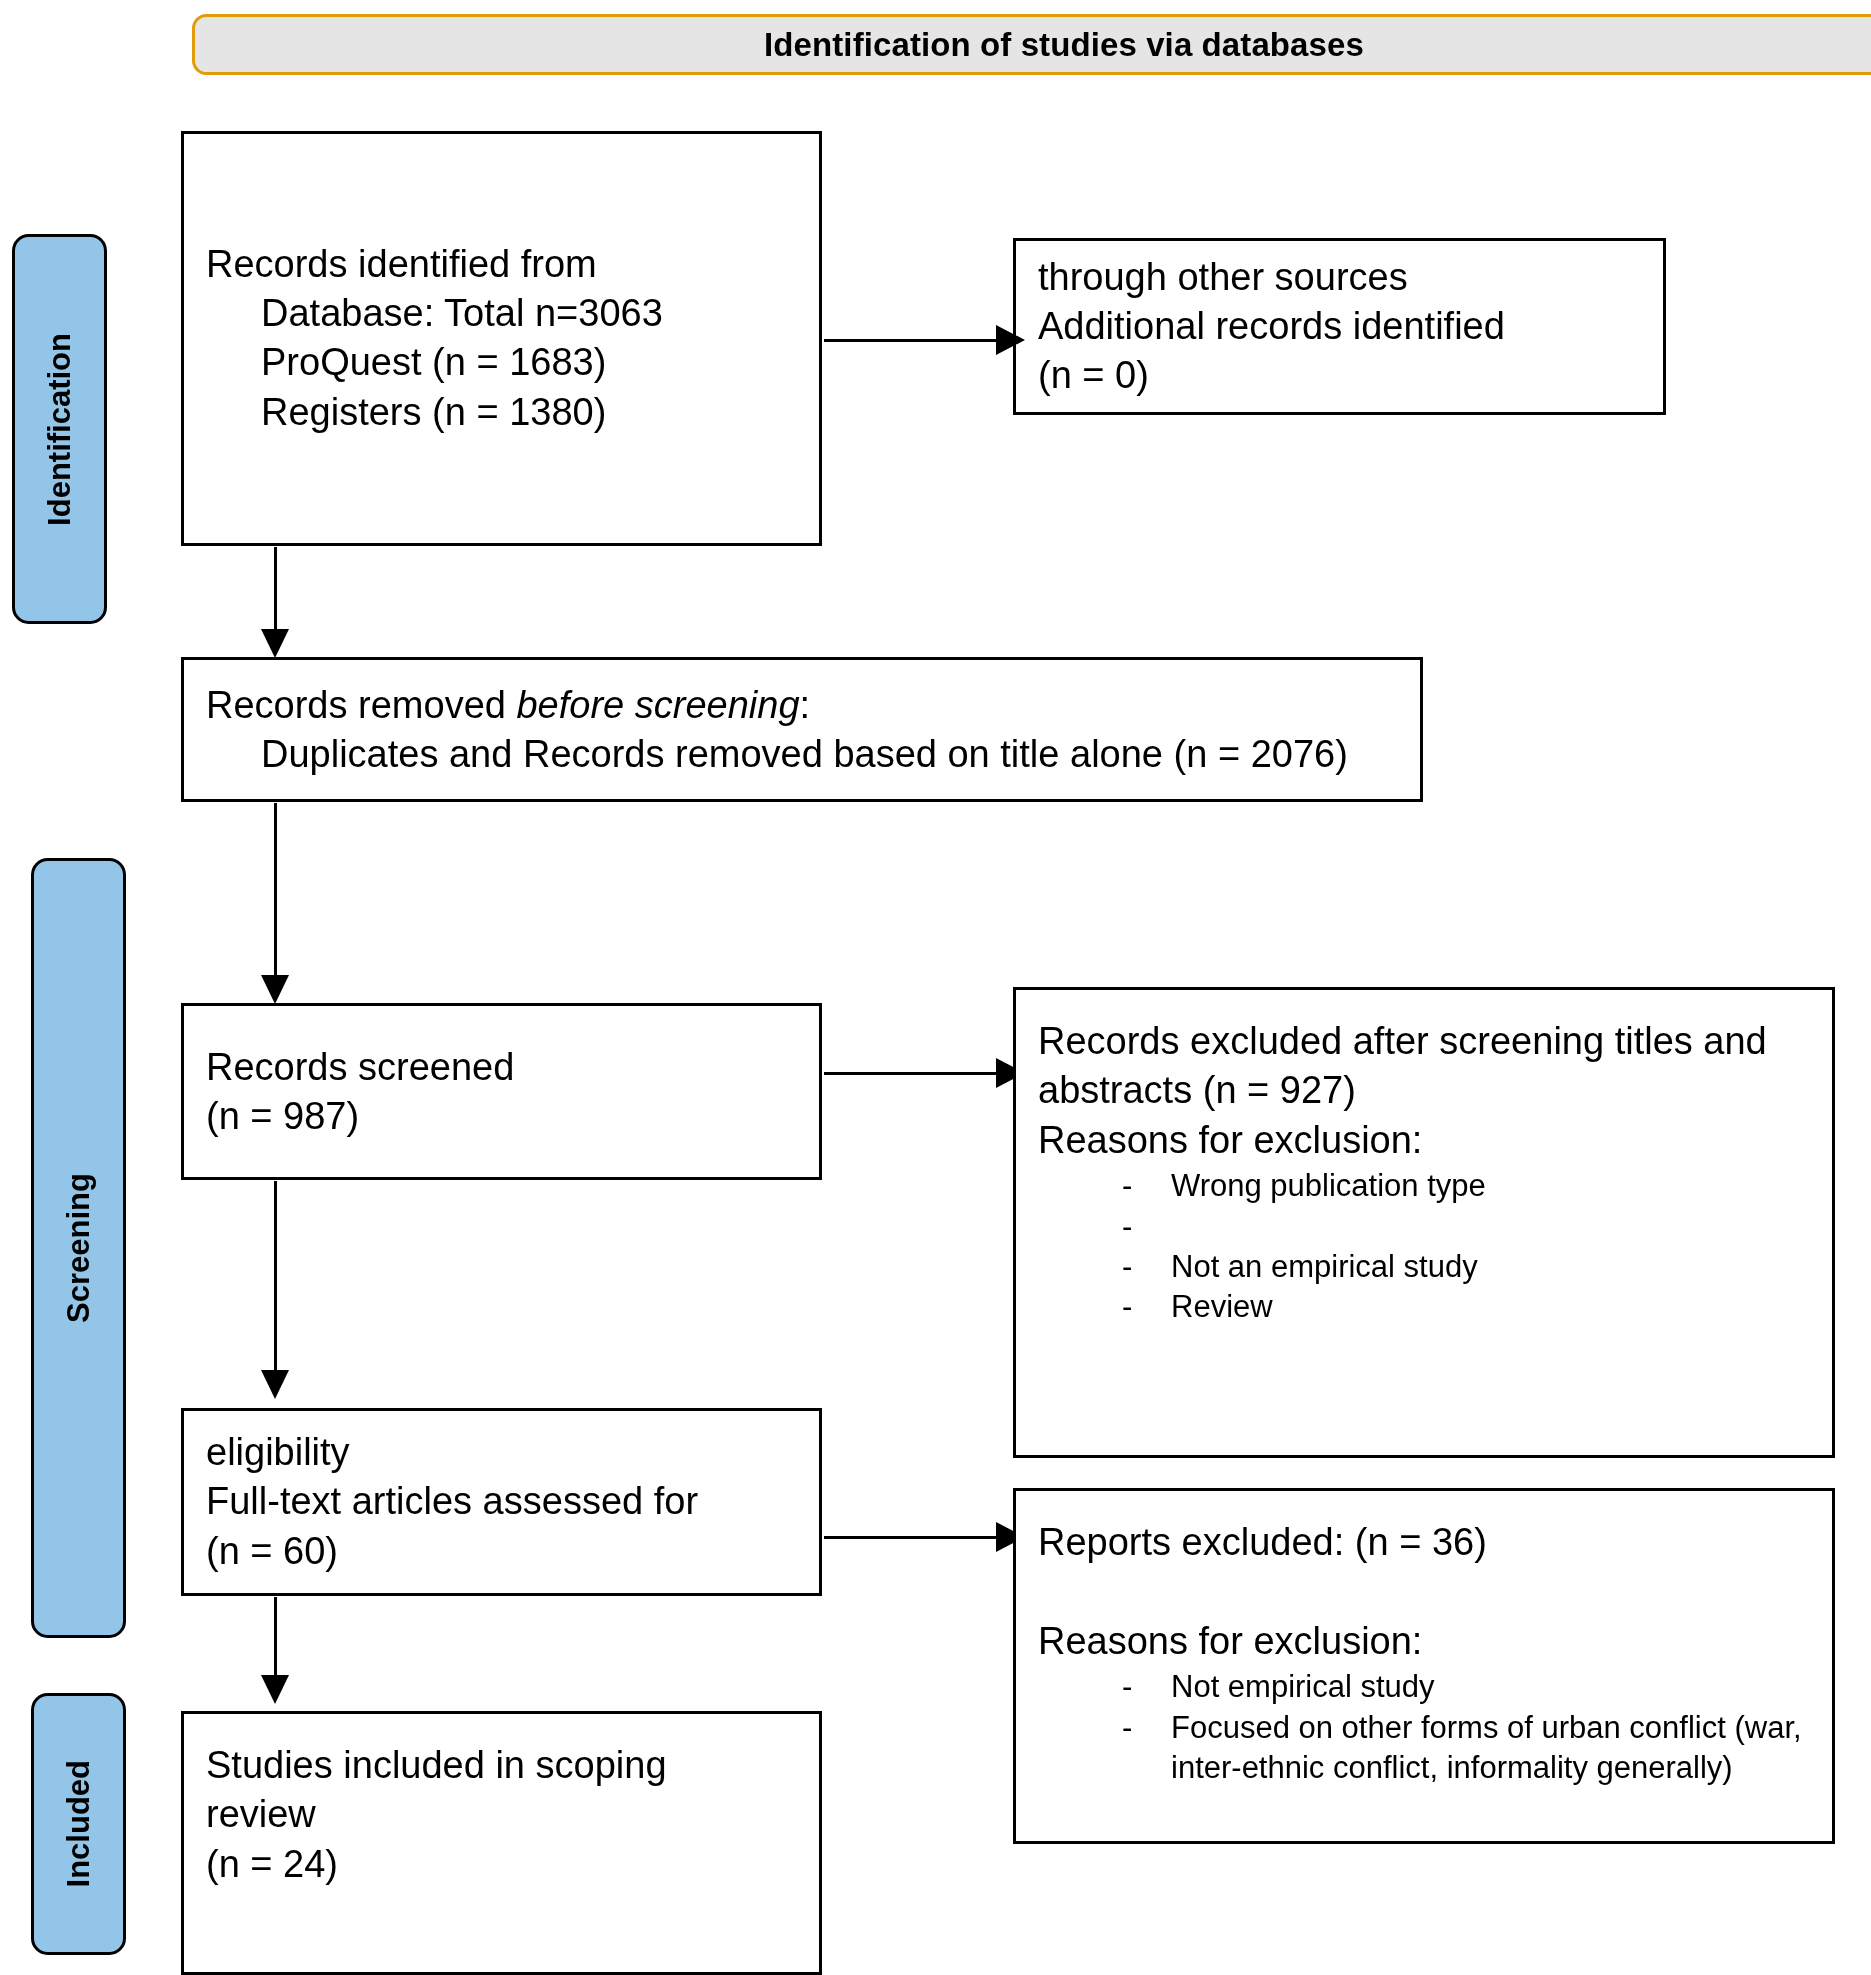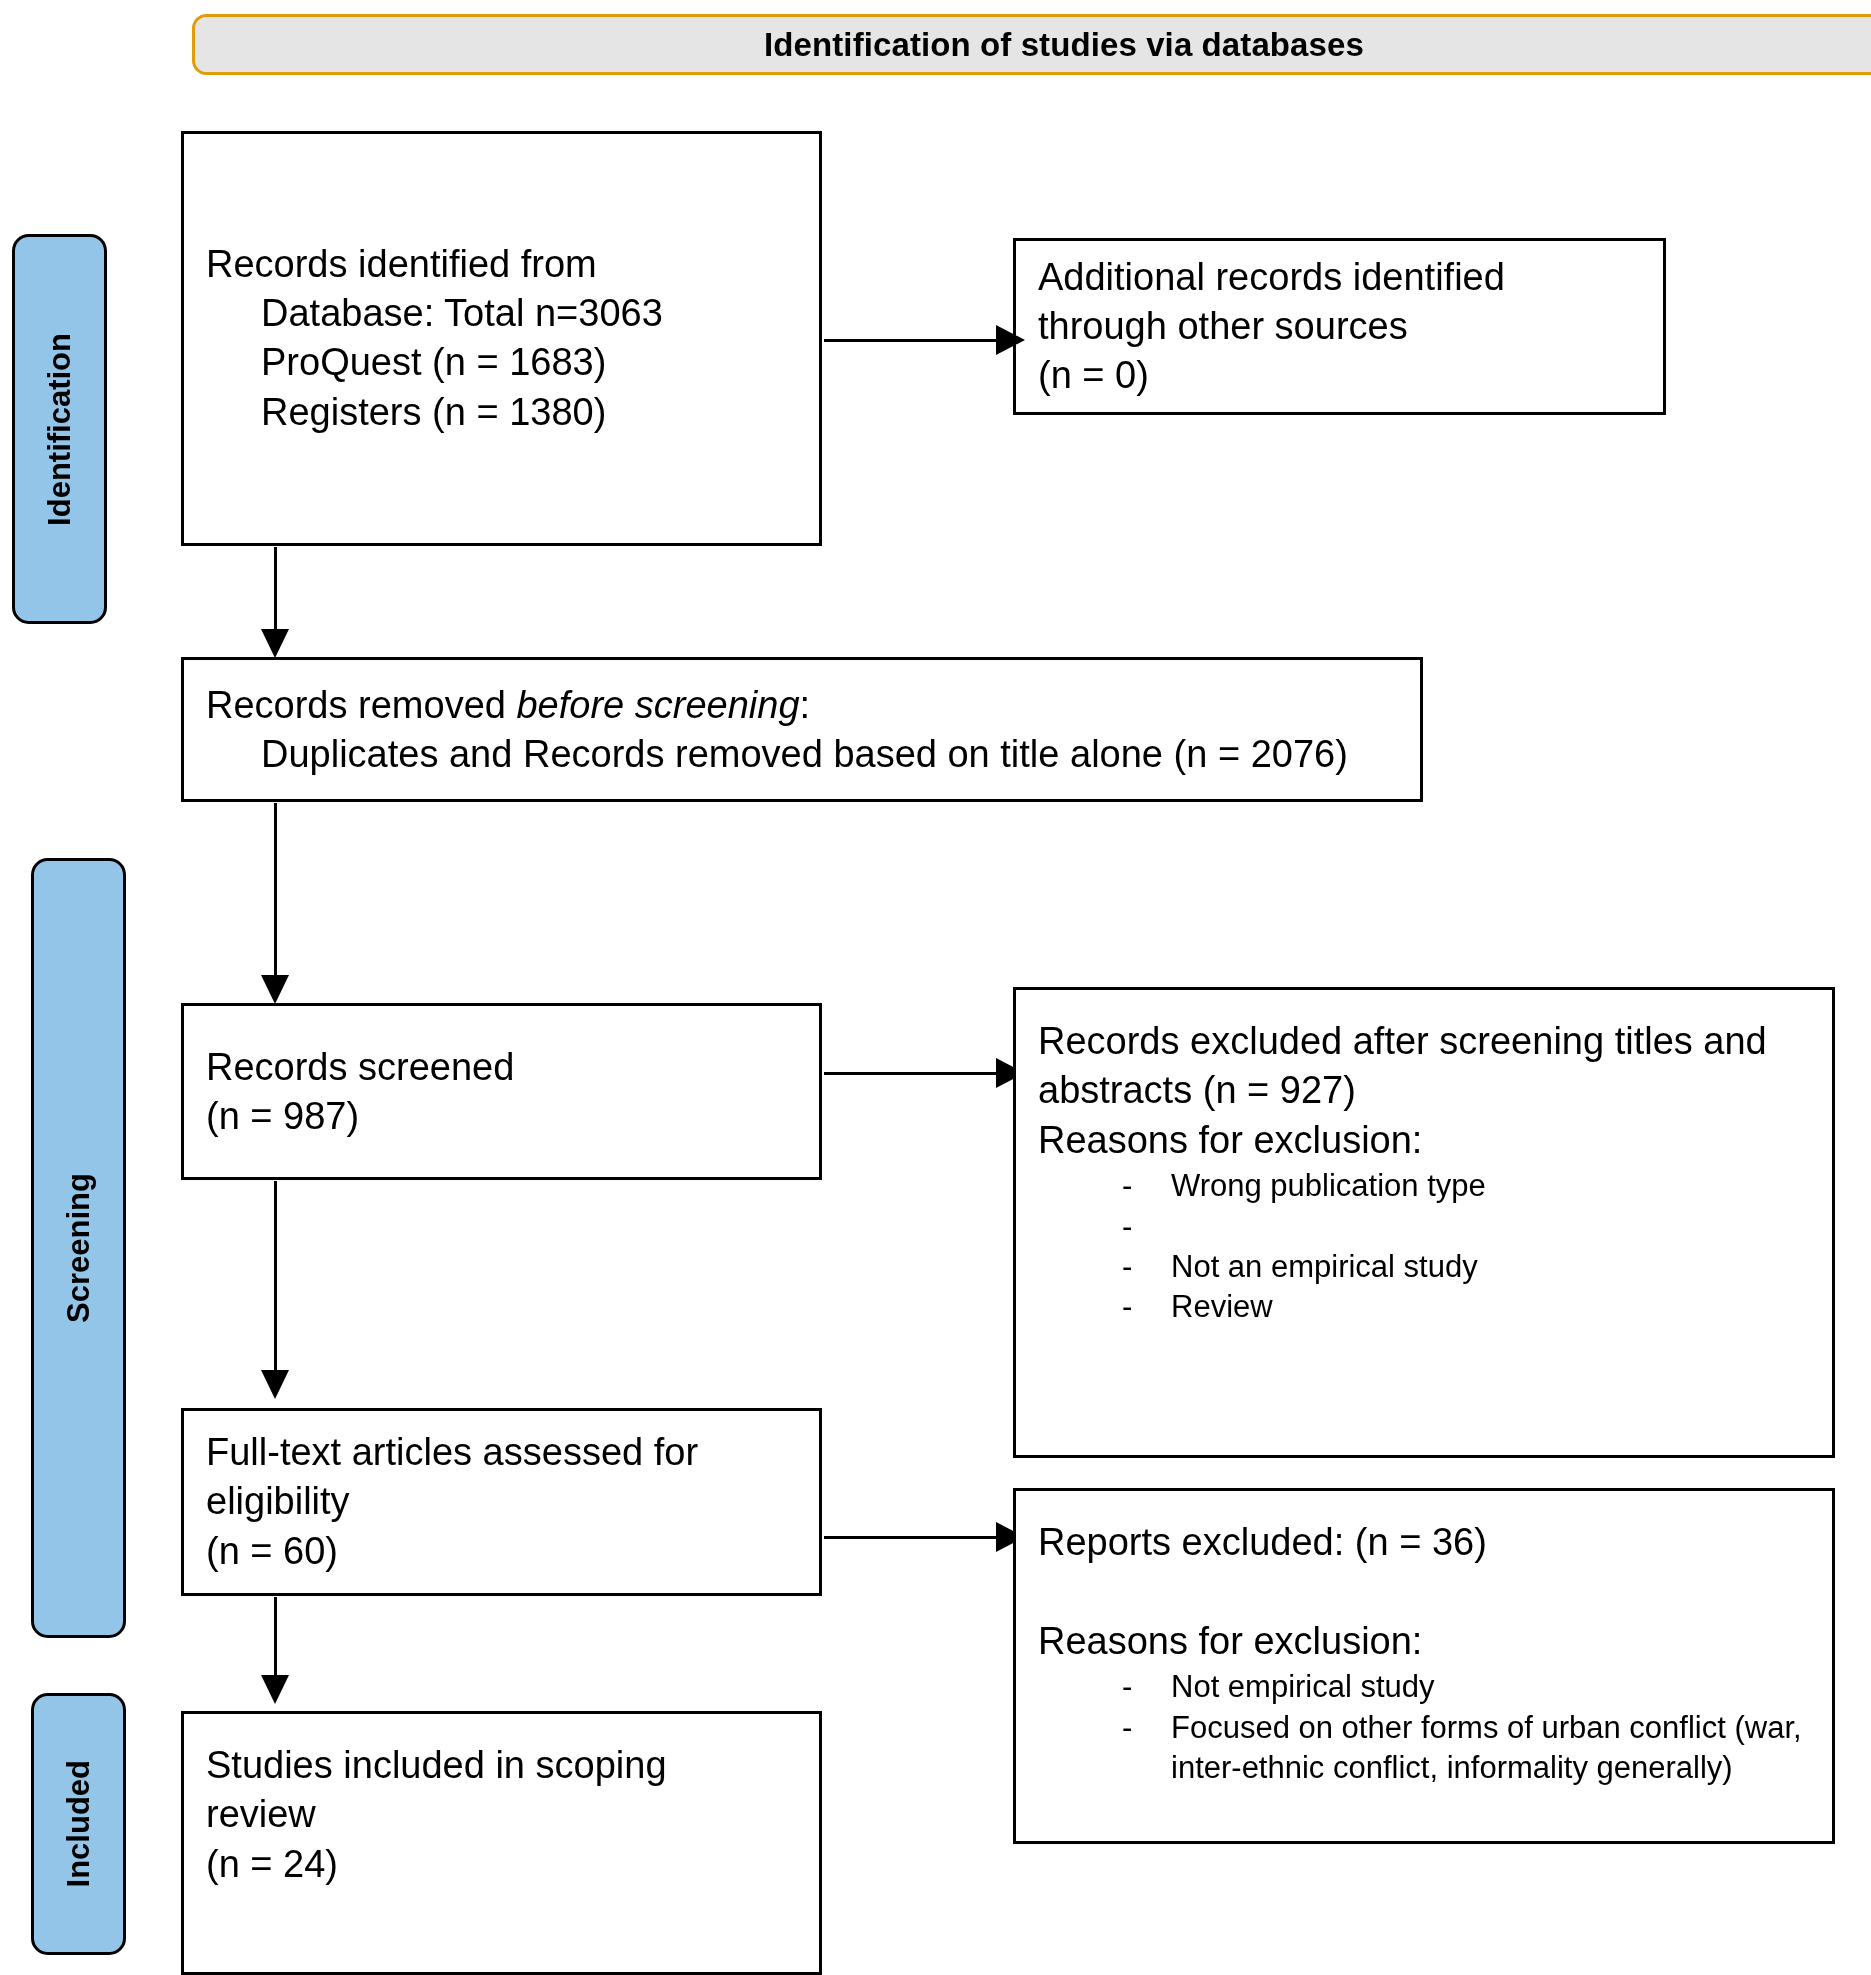--- a/index.html
+++ b/index.html
@@ -148,22 +148,22 @@
     <div class="box-inner">
       <div class="line">Records identified from</div>
       <div class="line indent1">Database: Total n=3063</div>
       <div class="line indent1">ProQuest (n = 1683)</div>
       <div class="line indent1">Registers (n = 1380)</div>
     </div>
   </div>
 
   <div class="box" style="left:1013px; top:238px; width:653px; height:177px;">
     <div class="box-inner">
+      <div class="line">through other sources</div>
       <div class="line">Additional records identified</div>
-      <div class="line">through other sources</div>
       <div class="line">(n = 0)</div>
     </div>
   </div>
 
   <div class="h-line" style="left:824px; top:339px; width:173px;"></div>
   <div class="h-head" style="left:996px; top:325px;"></div>
 
   <div class="v-line" style="left:274px; top:547px; height:89px;"></div>
   <div class="v-head" style="left:261px; top:629px;"></div>
 
@@ -210,22 +210,22 @@
         </div>
       </div>
     </div>
   </div>
 
   <div class="v-line" style="left:274px; top:1181px; height:195px;"></div>
   <div class="v-head" style="left:261px; top:1370px;"></div>
 
   <div class="box" style="left:181px; top:1408px; width:641px; height:188px;">
     <div class="box-inner">
+      <div class="line">eligibility</div>
       <div class="line">Full-text articles assessed for</div>
-      <div class="line">eligibility</div>
       <div class="line">(n = 60)</div>
     </div>
   </div>
 
   <div class="h-line" style="left:824px; top:1536px; width:173px;"></div>
   <div class="h-head" style="left:996px; top:1522px;"></div>
 
   <div class="box top-align" style="left:1013px; top:1488px; width:822px; height:356px;">
     <div class="box-inner">
       <div class="line">Reports excluded: (n = 36)</div>

